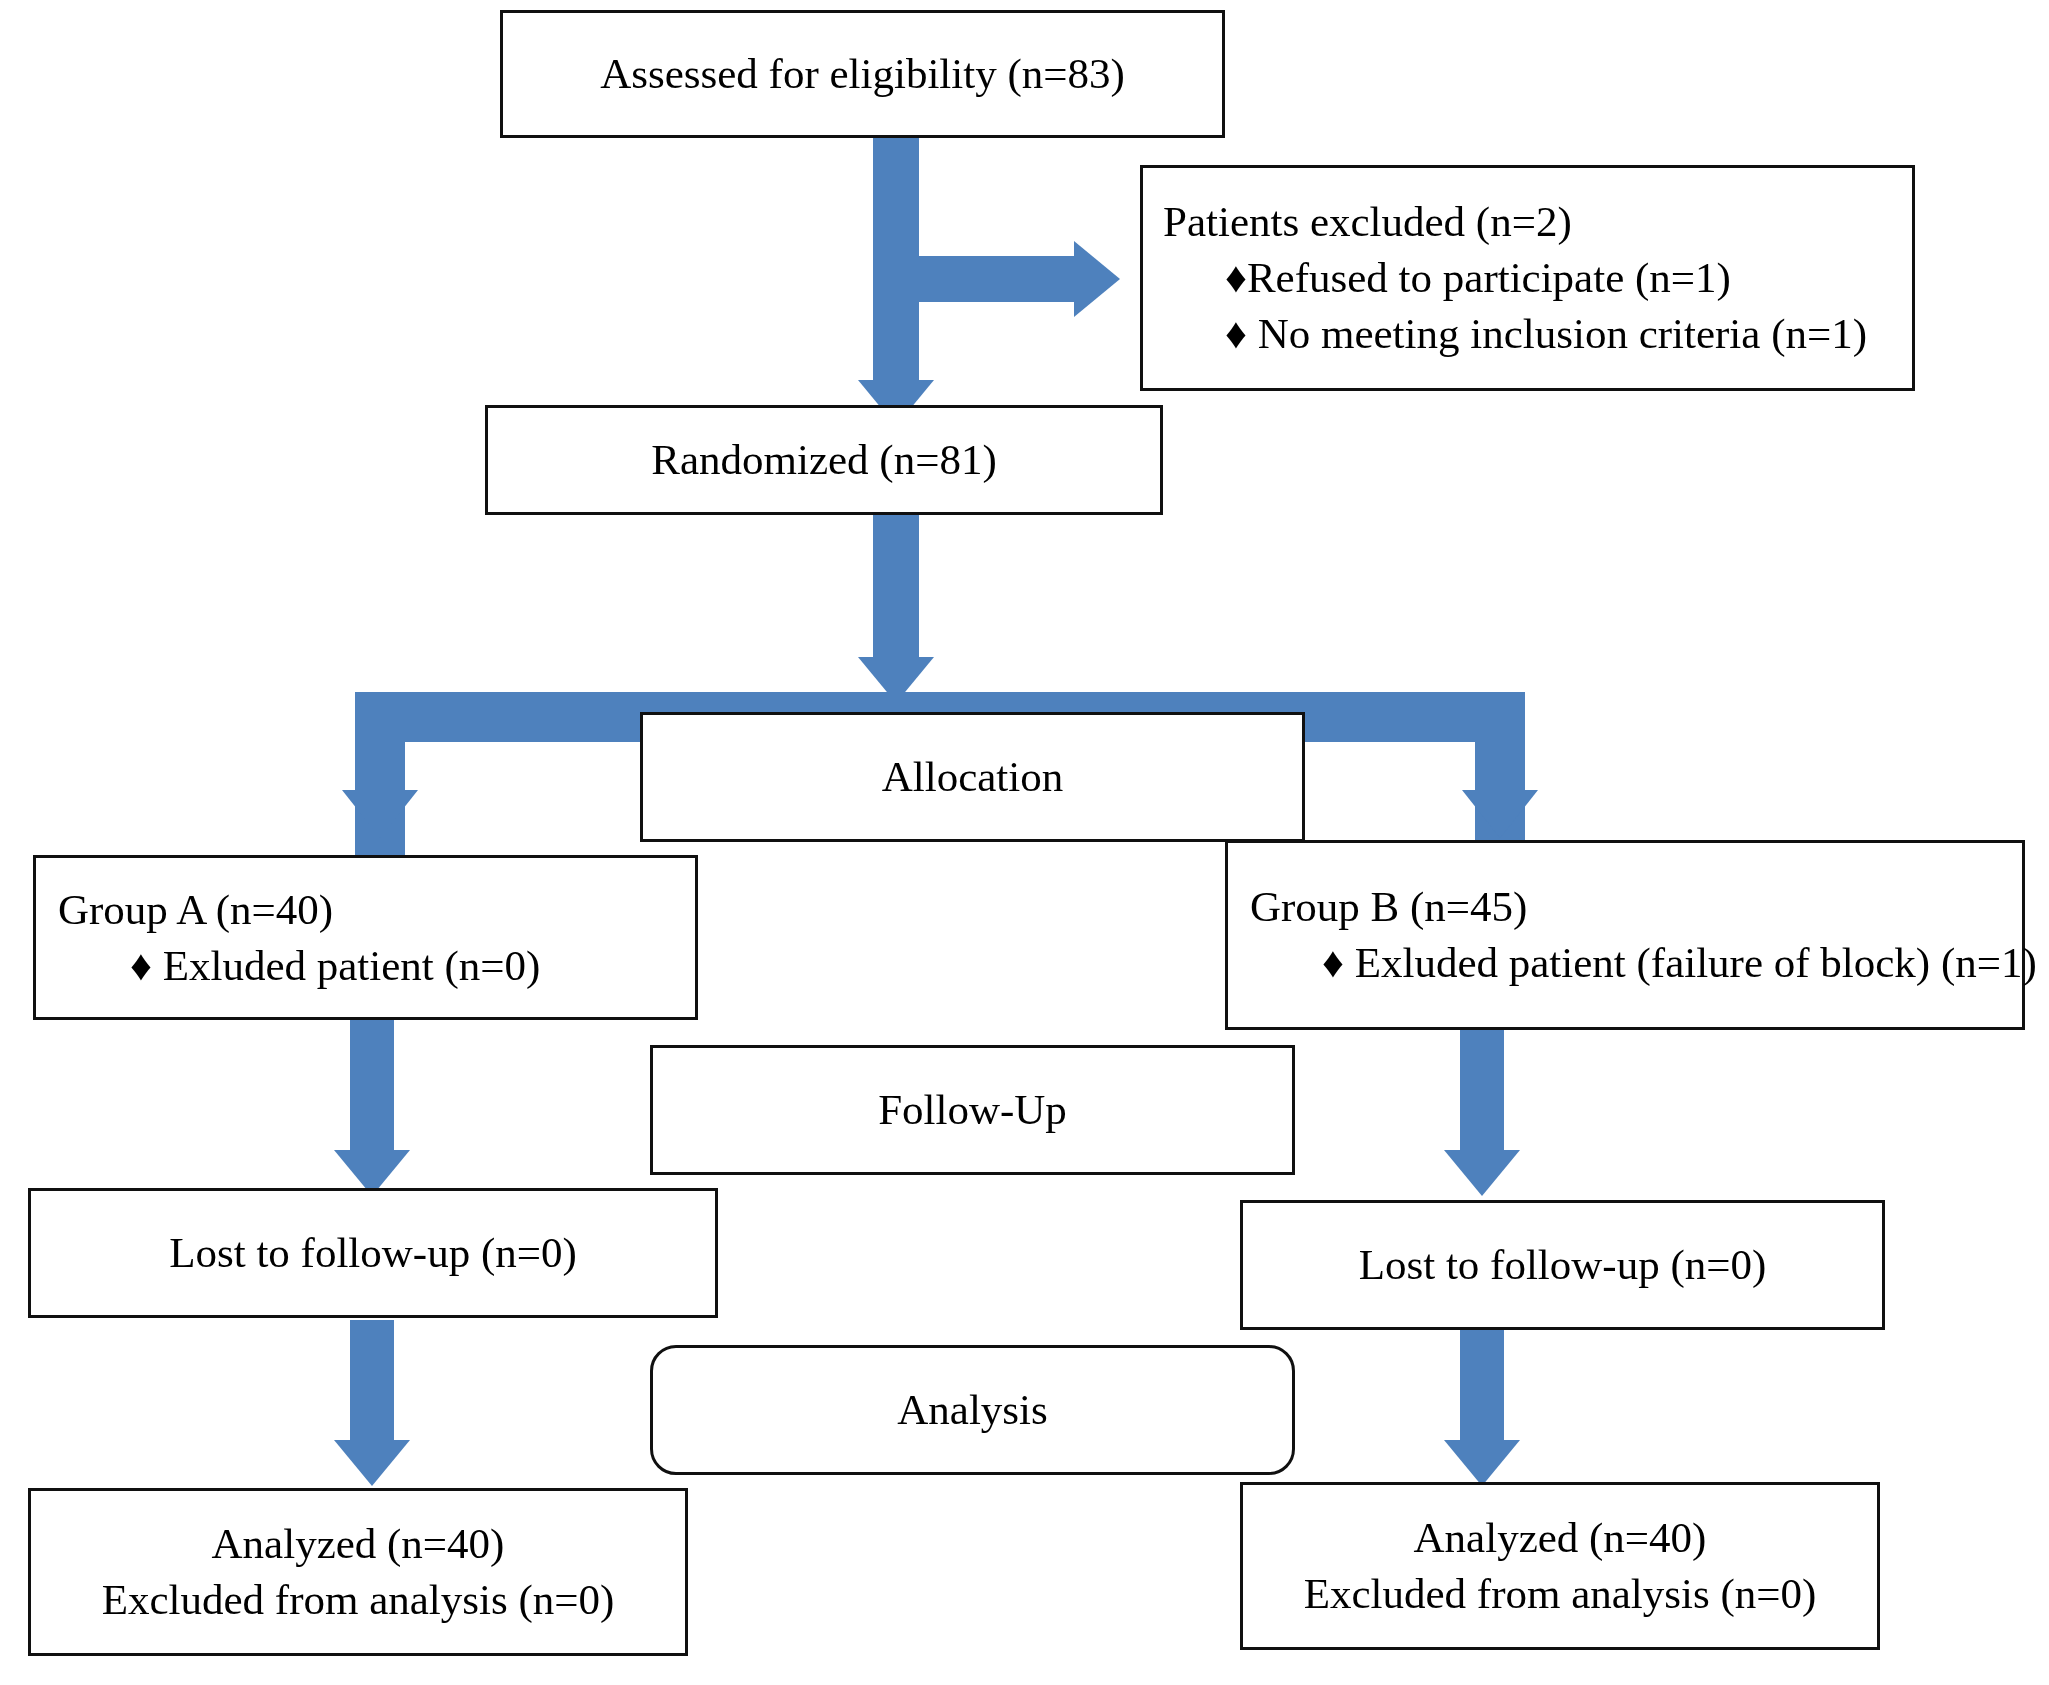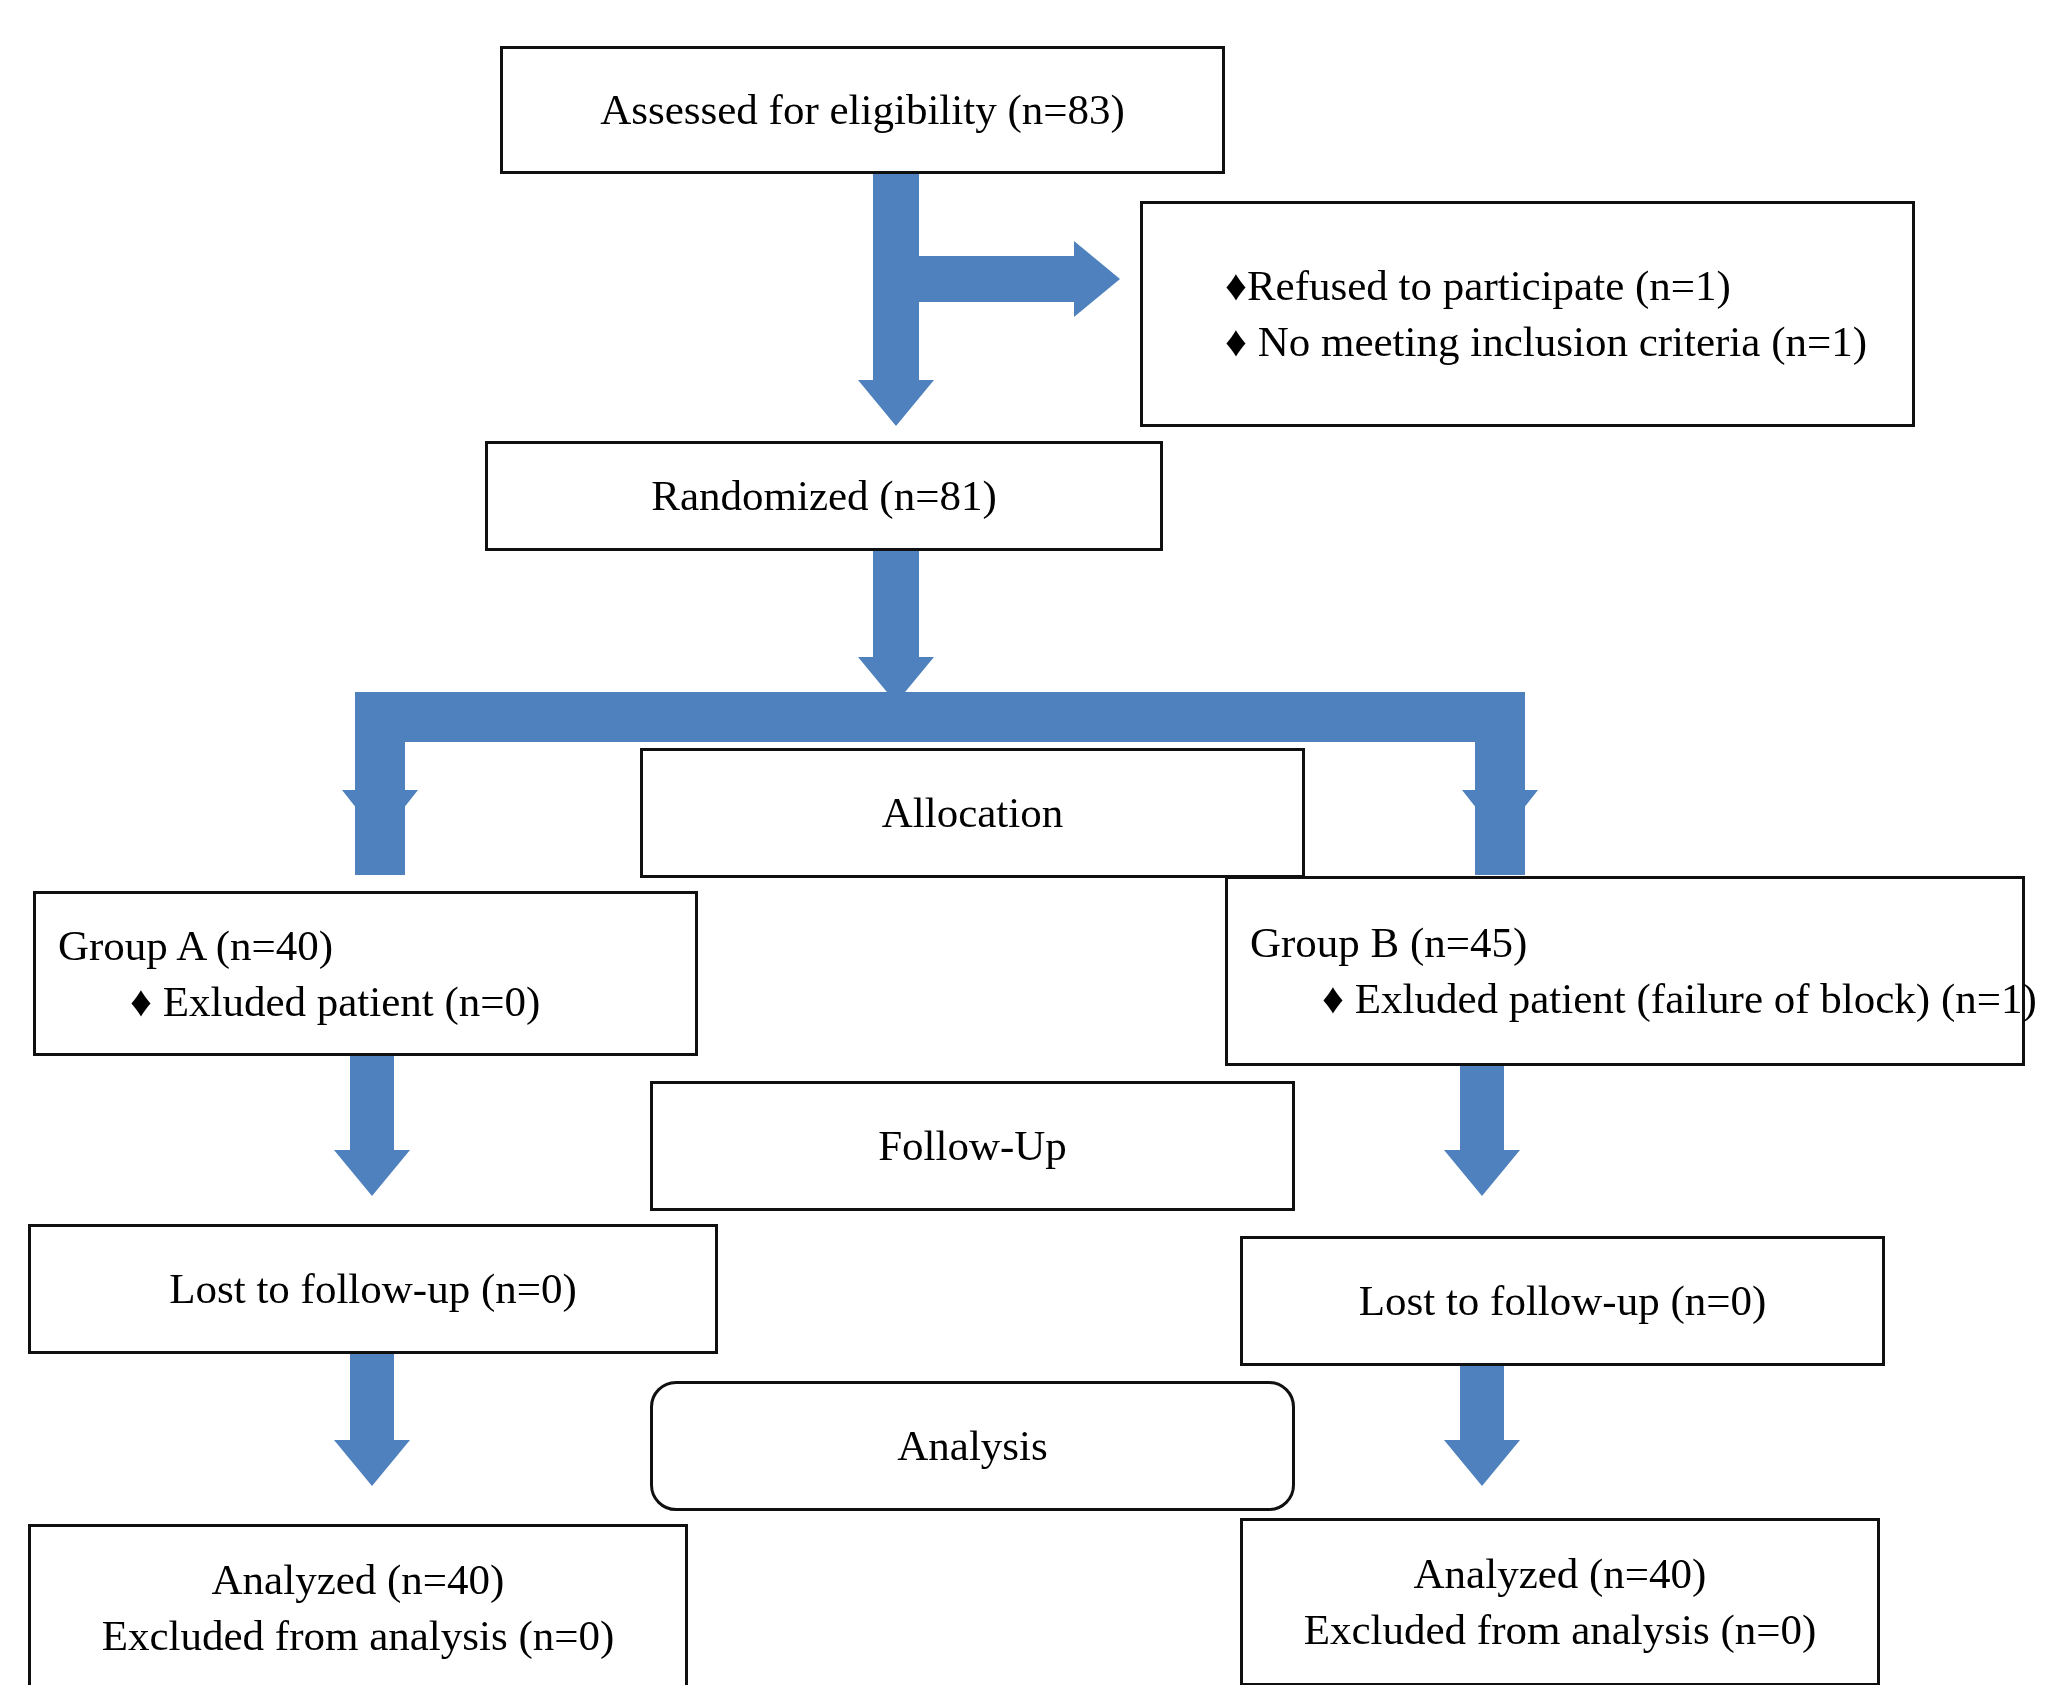--- a/index.html
+++ b/index.html
@@ -20,21 +20,20 @@
   
   .fbox {
     position: absolute;
     box-sizing: border-box;
     background: #ffffff;
     border: 3px solid #101010;
     display: flex;
     flex-direction: column;
     justify-content: center;
     z-index: 5;
-    margin-top: 36px;
   }
   .fbox.center   { align-items: center; text-align: center; }
   .fbox.leftal   { align-items: flex-start; text-align: left; }
 
   .line {
     display: block;
     color: #000000;
     font-size: 43px;
     line-height: 1.30;
     white-space: nowrap;
@@ -97,20 +96,21 @@
   <div class="arrow-head-down" style="left:334px; top:1440px;"></div>
 
   <div class="arrow-shaft" style="left:1460px; top:1320px; width:44px; height:125px;"></div>
   <div class="arrow-head-down" style="left:1444px; top:1440px;"></div>
 
   <div class="fbox center" style="left:500px; top:10px; width:725px; height:128px;">
     <span class="line">Assessed for eligibility (n=83)</span>
   </div>
 
   <div class="fbox leftal" style="left:1140px; top:165px; width:775px; height:226px; padding:0 20px;">
+    <span class="line">Patients excluded (n=2)</span>
     <span class="line indent">♦Refused to participate (n=1)</span>
     <span class="line indent">♦ No meeting inclusion criteria (n=1)</span>
   </div>
 
   <div class="fbox center" style="left:485px; top:405px; width:678px; height:110px;">
     <span class="line">Randomized (n=81)</span>
   </div>
 
   <div class="fbox center" style="left:640px; top:712px; width:665px; height:130px; z-index:6;">
     <span class="line">Allocation</span>

